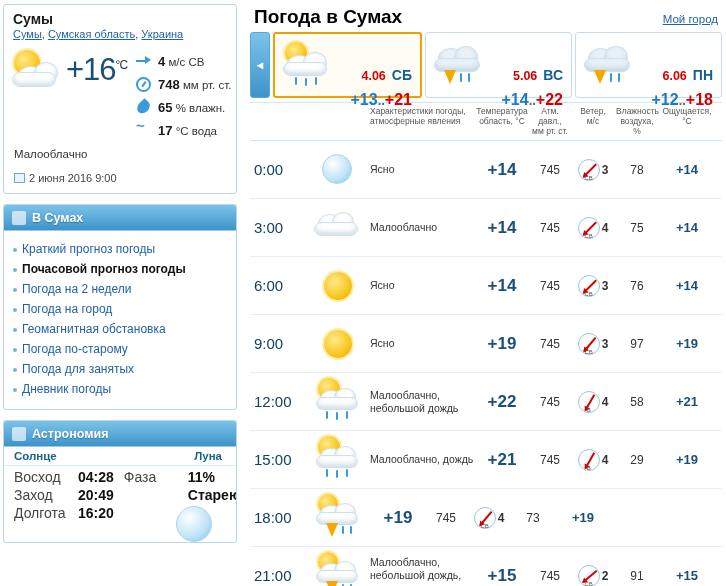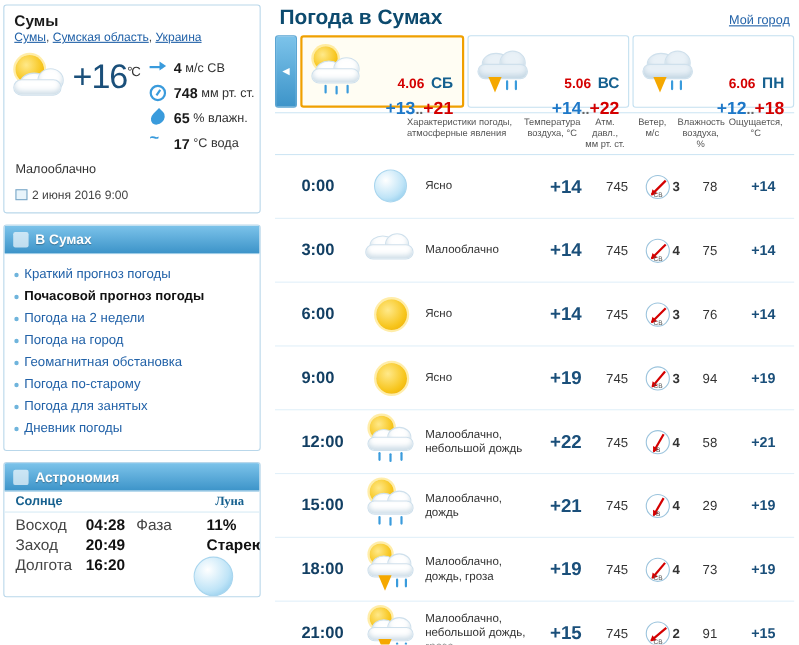--- a/index.html
+++ b/index.html
@@ -179,21 +179,21 @@
     display: flex;
     border-bottom: 1px solid #d8ebf6;
   }
   .astro-col {
     flex: 1;
     padding: 3px 0 3px 10px;
     font-weight: bold;
     color: #17618f;
     font-size: 11.5px;
   }
-  .astro-col.right { text-align: right; padding-right: 14px; font-family: Liberation Serif, serif; }
+  .astro-col.right { text-align: right; padding-right: 14px; }
   .astro-rows { display: flex; }
   .astro-left, .astro-right { flex: 1; padding: 2px 0 0 10px; }
   .astro-line { display: flex; font-size: 14px; padding: 1px 0; }
   .astro-line .k { color: #444; width: 64px; }
   .astro-line .v { color: #111; font-weight: bold; }
   .moon-wrap { position: relative; padding-top: 2px; }
 
   
   .right-col {
     position: absolute;
@@ -203,21 +203,21 @@
   }
   .right-head {
     display: flex;
     align-items: flex-end;
     justify-content: space-between;
     padding: 6px 8px 4px 8px;
   }
   .right-title {
     font-size: 19px;
     font-weight: bold;
-    color: #0c4a6e;
+    color: #000000;
   }
   .mycity {
     font-size: 11.5px;
     color: #2262a8;
     text-decoration: underline;
     cursor: pointer;
     padding-bottom: 3px;
   }
 
   .days-strip {
@@ -290,24 +290,23 @@
 
   .fc-row {
     display: flex;
     align-items: center;
     border-bottom: 1px solid #e2f0f9;
     min-height: 58px;
   }
   .c-time {
     width: 58px;
     font-size: 15px;
-    font-weight: bold;
+    font-weight: normal;
     color: #123f63;
     padding-left: 4px;
-    margin-left: 20px;
   }
   .c-ico { width: 62px; height: 52px; position: relative; }
   .c-desc {
     width: 104px;
     font-size: 10.5px;
     color: #333;
     line-height: 1.25;
   }
   .c-temp {
     width: 56px;
@@ -640,21 +639,21 @@
       </div>
     </div>
 
     <div class="fc-table">
       <div class="fc-head">
         <div class="h-time"></div>
         <div class="h-ico"></div>
         <div class="h-desc" style="white-space:pre-line;">Характеристики погоды,
 атмосферные явления</div>
         <div class="h-temp" style="white-space:pre-line;">Температура
-воздуха, °C</div>
+область, °C</div>
         <div class="h-press" style="white-space:pre-line;">Атм. давл.,
 мм рт. ст.</div>
         <div class="h-wind" style="white-space:pre-line;">Ветер,
 м/с</div>
         <div class="h-hum" style="white-space:pre-line;">Влажность
 воздуха, %</div>
         <div class="h-feel" style="white-space:pre-line;">Ощущается,
 °C</div>
       </div>
 
@@ -725,21 +724,21 @@
         <div class="c-desc">Ясно</div>
         <div class="c-temp">+19</div>
         <div class="c-press">745</div>
         <div class="c-wind">
           <span class="compass">
               <span class="needle" style="transform:rotate(130deg)"></span>
               <span class="lbl">СВ</span>
             </span>
           <span class="wval">3</span>
         </div>
-        <div class="c-hum">94</div>
+        <div class="c-hum">97</div>
         <div class="c-feel">+19</div>
       </div>
 
       <div class="fc-row">
         <div class="c-time">12:00</div>
         <div class="c-ico">
           <div class="sun" style="left:10px;top:2px;width:22px;height:22px;"></div>
           <div class="cloud" style="left:12px;top:14px;width:22px;height:17px;"></div>
           <div class="cloud" style="left:26px;top:12px;width:22px;height:19px;"></div>
           <div class="cloud" style="left:8px;top:21px;width:42px;height:13px;border-radius:8px;"></div>
@@ -790,21 +789,20 @@
         <div class="c-time">18:00</div>
         <div class="c-ico">
           <div class="sun" style="left:10px;top:2px;width:20px;height:20px;"></div>
           <div class="cloud" style="left:12px;top:13px;width:22px;height:17px;"></div>
           <div class="cloud" style="left:26px;top:11px;width:22px;height:19px;"></div>
           <div class="cloud" style="left:8px;top:20px;width:42px;height:13px;border-radius:8px;"></div>
           <div style="position:absolute;left:18px;top:31px;width:0;height:0;border-left:6px solid transparent;border-right:6px solid transparent;border-top:14px solid #f5a800;"></div>
           <div class="rain" style="left:34px;top:34px;height:8px;"></div>
           <div class="rain" style="left:42px;top:34px;height:8px;"></div>
         </div>
-        <div class="c-desc">Малооблачно, дождь, гроза</div>
         <div class="c-temp">+19</div>
         <div class="c-press">745</div>
         <div class="c-wind">
           <span class="compass">
               <span class="needle" style="transform:rotate(130deg)"></span>
               <span class="lbl">СВ</span>
             </span>
           <span class="wval">4</span>
         </div>
         <div class="c-hum">73</div>

